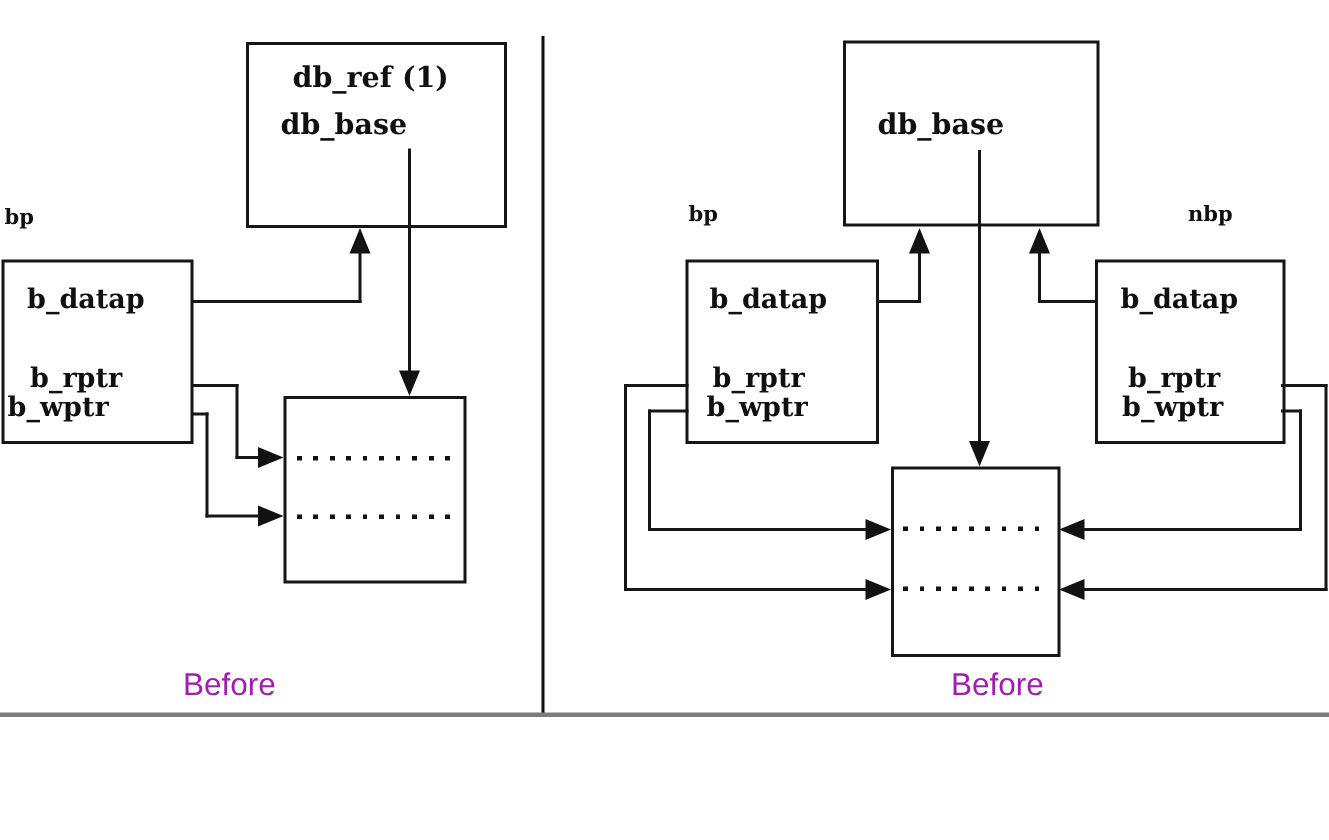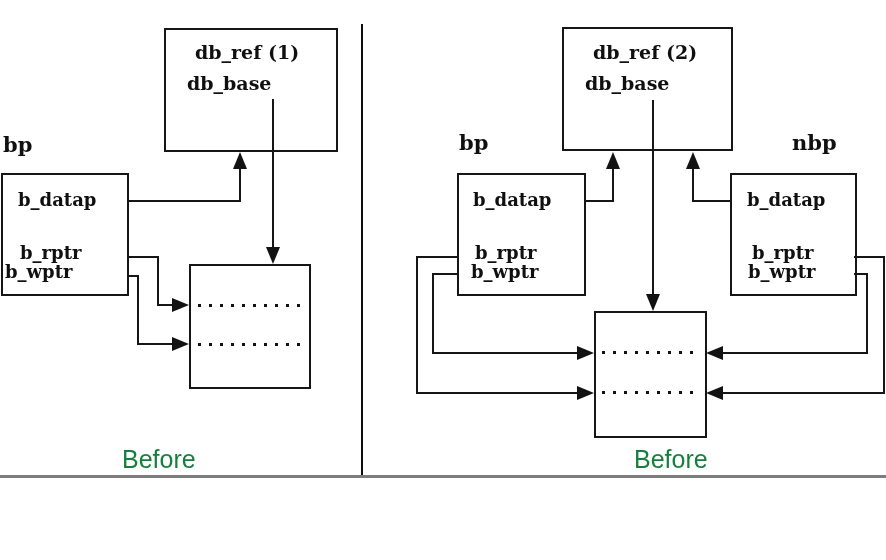--- a/index.html
+++ b/index.html
@@ -4,24 +4,24 @@
 <style>
   html,body{margin:0;padding:0;background:#fff;}
   .canvas{position:relative;width:886px;height:560px;background:#ffffff;overflow:hidden;
           font-family:"DejaVu Serif","Liberation Serif",serif;}
   .box{position:absolute;border:2px solid #161616;background:#ffffff;box-sizing:border-box;}
   .h{position:absolute;height:2px;background:#161616;}
   .v{position:absolute;width:2px;background:#161616;}
   .lbl{position:absolute;font-weight:700;color:#101010;font-size:18px;white-space:nowrap;
        font-family:"DejaVu Serif","Liberation Serif",serif;line-height:22px;}
   .dblk-lbl{font-size:19px;}
-  .ptr-lbl{font-size:21px;}
+  .ptr-lbl{font-size:14px;}
   .cap{font-size:21px;}
   .panel-lbl{position:absolute;font-family:"Liberation Sans","DejaVu Sans",sans-serif;
-       font-size:25px;color:#15803d;font-weight:400;white-space:nowrap;}
+       font-size:21px;color:#a21caf;font-weight:400;white-space:nowrap;}
   .dots{position:absolute;height:3px;
        background:repeating-linear-gradient(90deg,#121212 0 3px,transparent 3px 11px);}
   .ar{position:absolute;width:0;height:0;}
   .ar-up{border-left:7px solid transparent;border-right:7px solid transparent;border-bottom:17px solid #121212;}
   .ar-down{border-left:7px solid transparent;border-right:7px solid transparent;border-top:17px solid #121212;}
   .ar-right{border-top:7px solid transparent;border-bottom:7px solid transparent;border-left:17px solid #121212;}
   .ar-left{border-top:7px solid transparent;border-bottom:7px solid transparent;border-right:17px solid #121212;}
   .divider{position:absolute;width:2px;background:#0d0d0d;}
   .rule{position:absolute;height:3px;background:#7d7d7d;}
 </style>
@@ -60,21 +60,20 @@
   <div class="h" style="left:128px;top:275px;width:11px;"></div>
   <div class="v" style="left:137px;top:275px;height:70px;"></div>
   <div class="h" style="left:137px;top:343px;width:40px;"></div>
   <div class="ar ar-right" style="left:172px;top:337px;"></div>
 
   <span class="panel-lbl" style="left:122px;top:445px;">Before</span>
 
   <div class="divider" style="left:361px;top:24px;height:453px;"></div>
 
   <div class="box" style="left:562px;top:27px;width:171px;height:124px;"></div>
-  <span class="lbl dblk-lbl" style="left:593px;top:41px;">db_ref (2)</span>
   <span class="lbl dblk-lbl" style="left:585px;top:72px;">db_base</span>
 
   <span class="lbl ptr-lbl" style="left:459px;top:132px;">bp</span>
   <span class="lbl ptr-lbl" style="left:792px;top:132px;">nbp</span>
 
   <div class="box" style="left:457px;top:173px;width:129px;height:123px;"></div>
   <span class="lbl" style="left:473px;top:189px;">b_datap</span>
   <span class="lbl" style="left:475px;top:242px;">b_rptr</span>
   <span class="lbl" style="left:471px;top:261px;">b_wptr</span>
 

